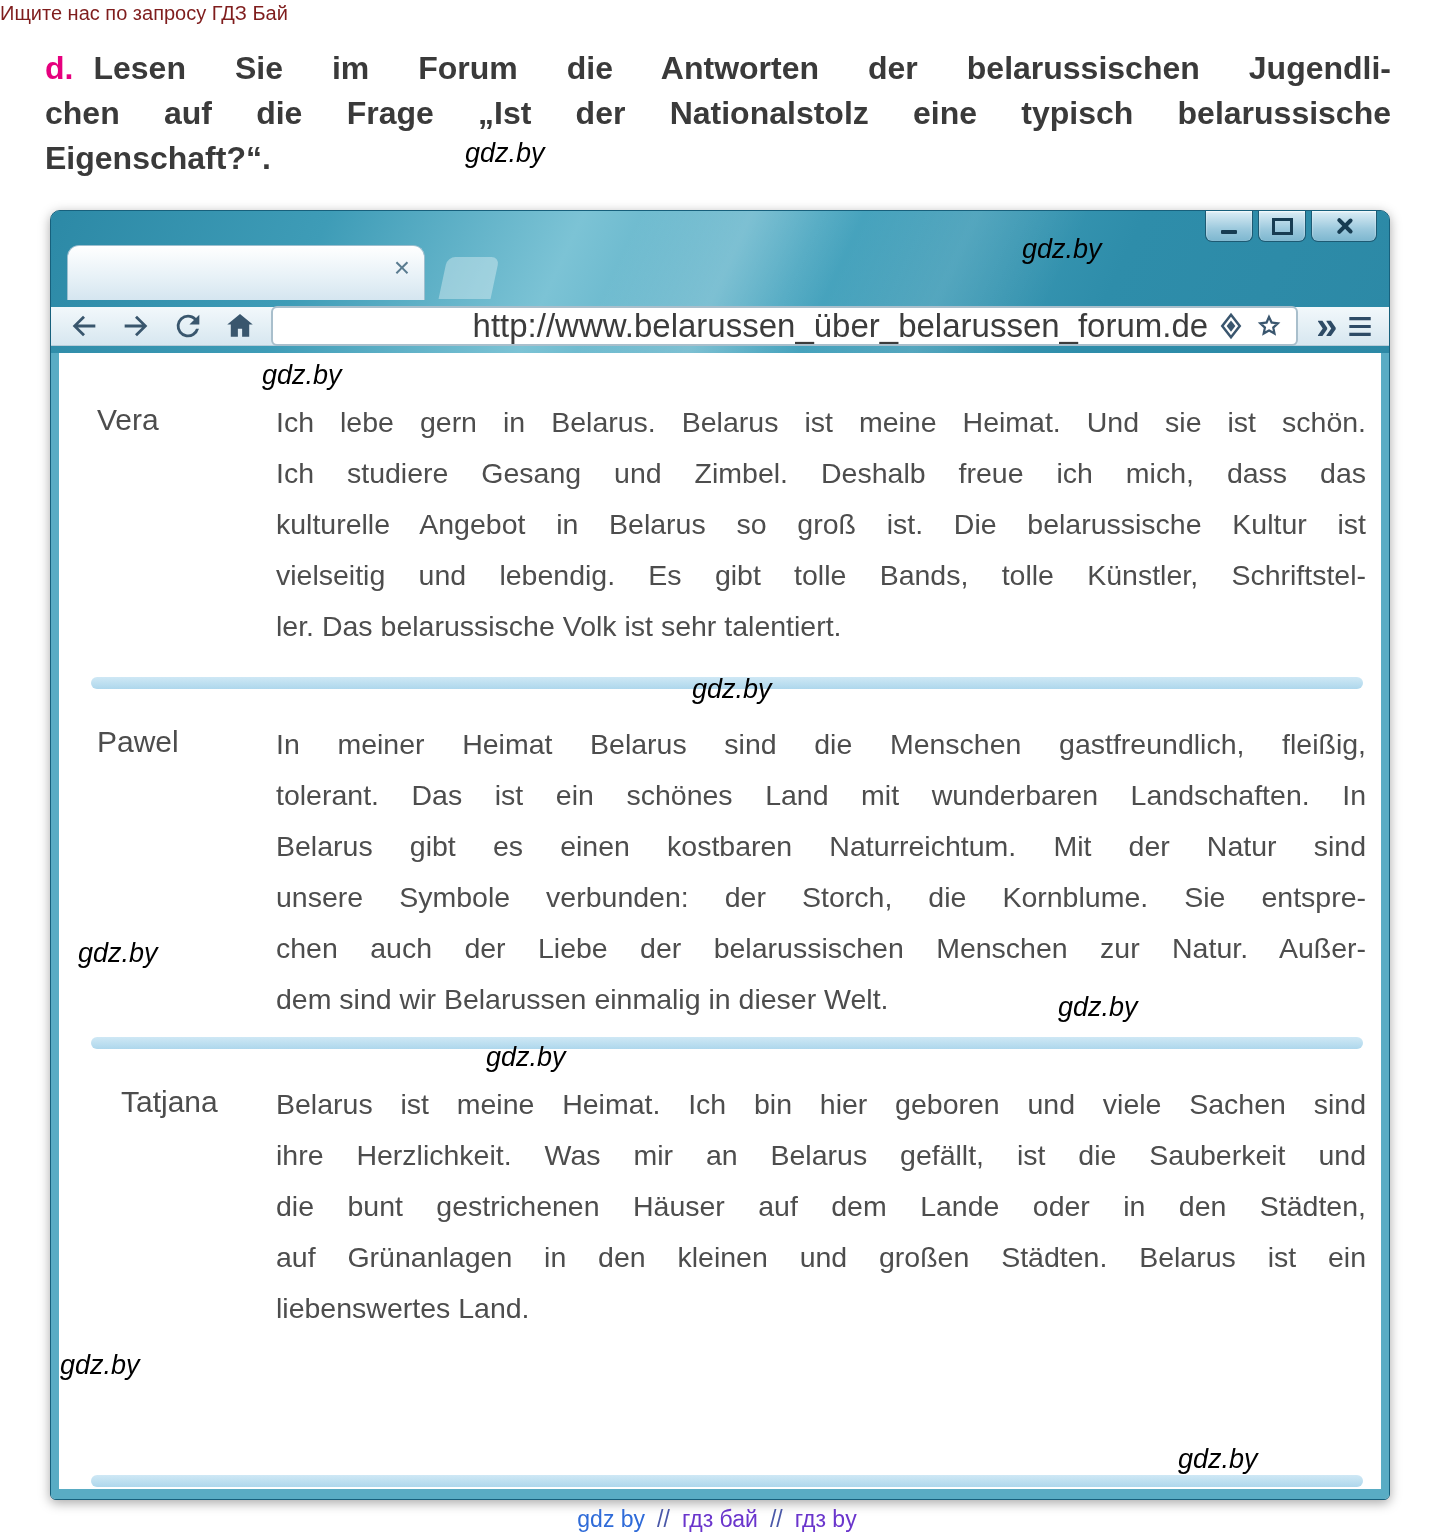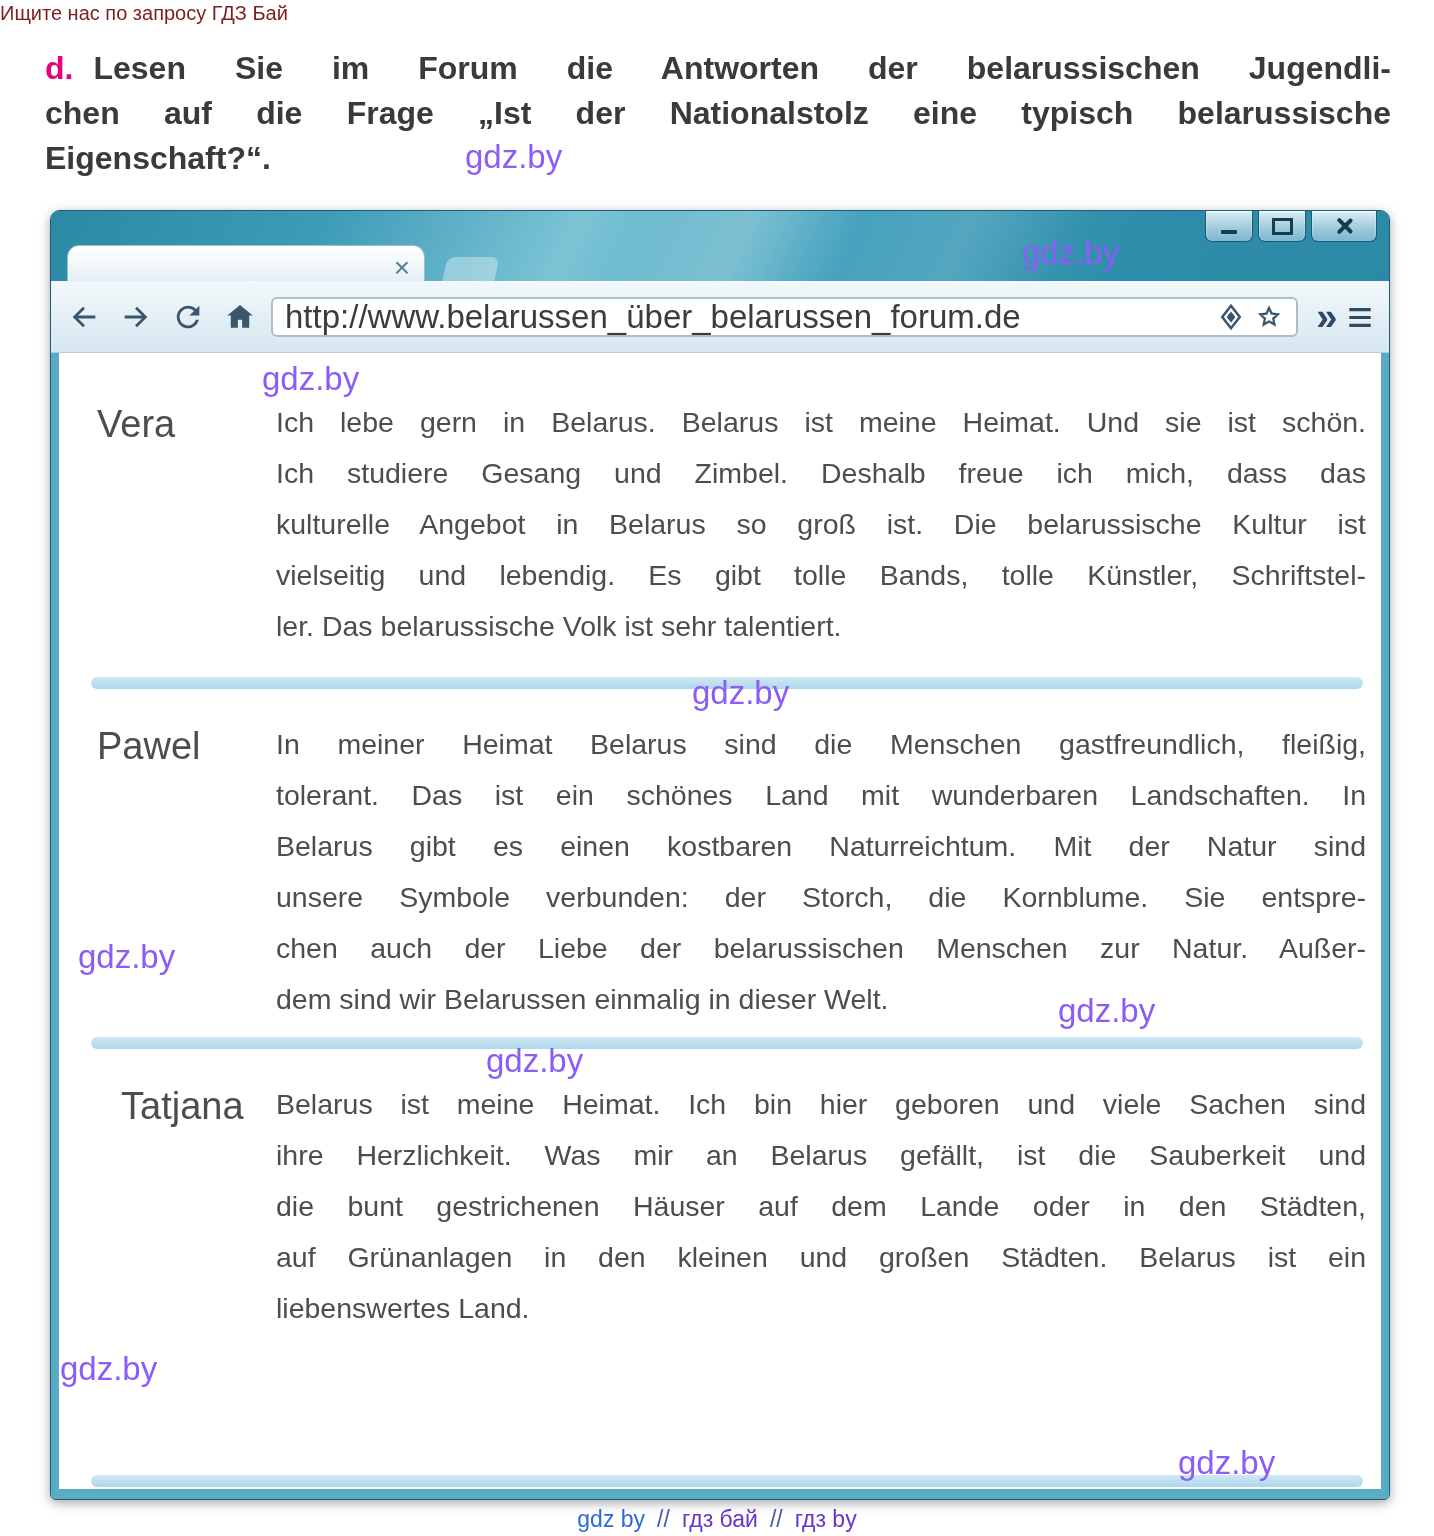--- a/index.html
+++ b/index.html
@@ -11,21 +11,21 @@
     color:#7f1d1d;font-size:20px;}
 
   
   .task-heading{position:absolute;left:45px;top:46px;width:1346px;
     font-weight:bold;font-size:32px;line-height:45px;color:#3a3a3a;}
   .task-line{text-align:justify;text-align-last:justify;}
   .task-line.last{text-align:left;text-align-last:left;}
   .task-letter{color:#e6007e;padding-right:20px;}
 
   
-  .wm{position:absolute;font-size:33px;color:#8b5cf6;z-index:30;}
+  .wm{position:absolute;font-size:27px;color:#000000;z-index:30;font-style:italic;}
   .wm1{left:465px;top:138px;}
   .wm2{left:1022px;top:234px;}
   .wm3{left:262px;top:360px;}
   .wm4{left:692px;top:674px;}
   .wm5{left:78px;top:938px;}
   .wm6{left:1058px;top:992px;}
   .wm7{left:486px;top:1042px;}
   .wm8{left:60px;top:1350px;}
   .wm9{left:1178px;top:1444px;}
 
@@ -61,42 +61,42 @@
   .tab{position:absolute;left:16px;top:34px;width:356px;height:54px;z-index:2;
     border:1px solid #9dbfcf;border-bottom:none;border-radius:12px 12px 0 0;
     background:linear-gradient(#ffffff,#e2eef5 70%,#d5e6f0);cursor:pointer;}
   .tab-close{position:absolute;right:14px;top:8px;font-size:28px;color:#5a7c90;
     line-height:28px;cursor:pointer;}
   .newtab{position:absolute;left:392px;top:46px;width:52px;height:42px;z-index:1;
     border-radius:8px 8px 0 0;background:rgba(255,255,255,.35);
     transform:skewX(-12deg);cursor:pointer;}
 
   
-  .toolbar{position:absolute;left:0;right:0;bottom:0;height:72px;z-index:2;
+  .toolbar{position:absolute;left:0;right:0;bottom:7px;height:39px;z-index:2;
     background:linear-gradient(#f2f8fb,#d7e7f0);border-bottom:1px solid #b9cdd9;
-    display:flex;align-items:center;box-sizing:border-box;}
+    display:flex;align-items:center;box-sizing:border-box;text-align:right;}
   .nav-btn{margin-left:14px;width:38px;height:38px;display:flex;align-items:center;
     justify-content:center;cursor:pointer;flex:0 0 auto;}
   .nav-btn svg{width:34px;height:34px;fill:#39566d;}
   .addressbar{flex:1;height:40px;margin:0 12px;background:#ffffff;
     border:2px solid #a9bfcc;border-radius:6px;display:flex;align-items:center;
     padding:0 12px;box-sizing:border-box;cursor:text;}
   .url{flex:1;font-size:33px;color:#3c3c3c;white-space:nowrap;overflow:hidden;}
   .addr-icon{width:30px;height:30px;margin-left:8px;flex:0 0 auto;cursor:pointer;}
   .addr-icon svg{width:30px;height:30px;}
   .overflow-chevron{font-size:38px;font-weight:bold;color:#2e4b66;margin:0 6px;
     cursor:pointer;line-height:38px;}
   .menu-btn{font-size:44px;color:#2e4b66;margin:0 16px 0 4px;cursor:pointer;
     line-height:44px;}
 
   
   .content{position:absolute;top:142px;left:0;right:0;bottom:0;background:#ffffff;
     border-left:8px solid #59acc4;border-right:8px solid #59acc4;
     border-bottom:10px solid #59acc4;box-sizing:border-box;}
-  .post-author{position:absolute;left:38px;font-size:38px;color:#4d4d4d;}
+  .post-author{position:absolute;left:38px;font-size:30px;color:#4d4d4d;}
   .post-text{position:absolute;left:217px;width:1090px;font-size:28.5px;
     line-height:51px;color:#4d4d4d;}
   .tline{text-align:justify;text-align-last:justify;}
   .tline:last-child{text-align-last:left;}
   .author-vera{top:50px;} .text-vera{top:44px;}
   .divider{position:absolute;left:32px;width:1272px;height:12px;
     background:linear-gradient(#cfe8f5,#aed7ec);border-radius:6px;}
   .divider1{top:324px;}
   .author-pawel{top:372px;} .text-pawel{top:366px;}
   .divider2{top:684px;}

